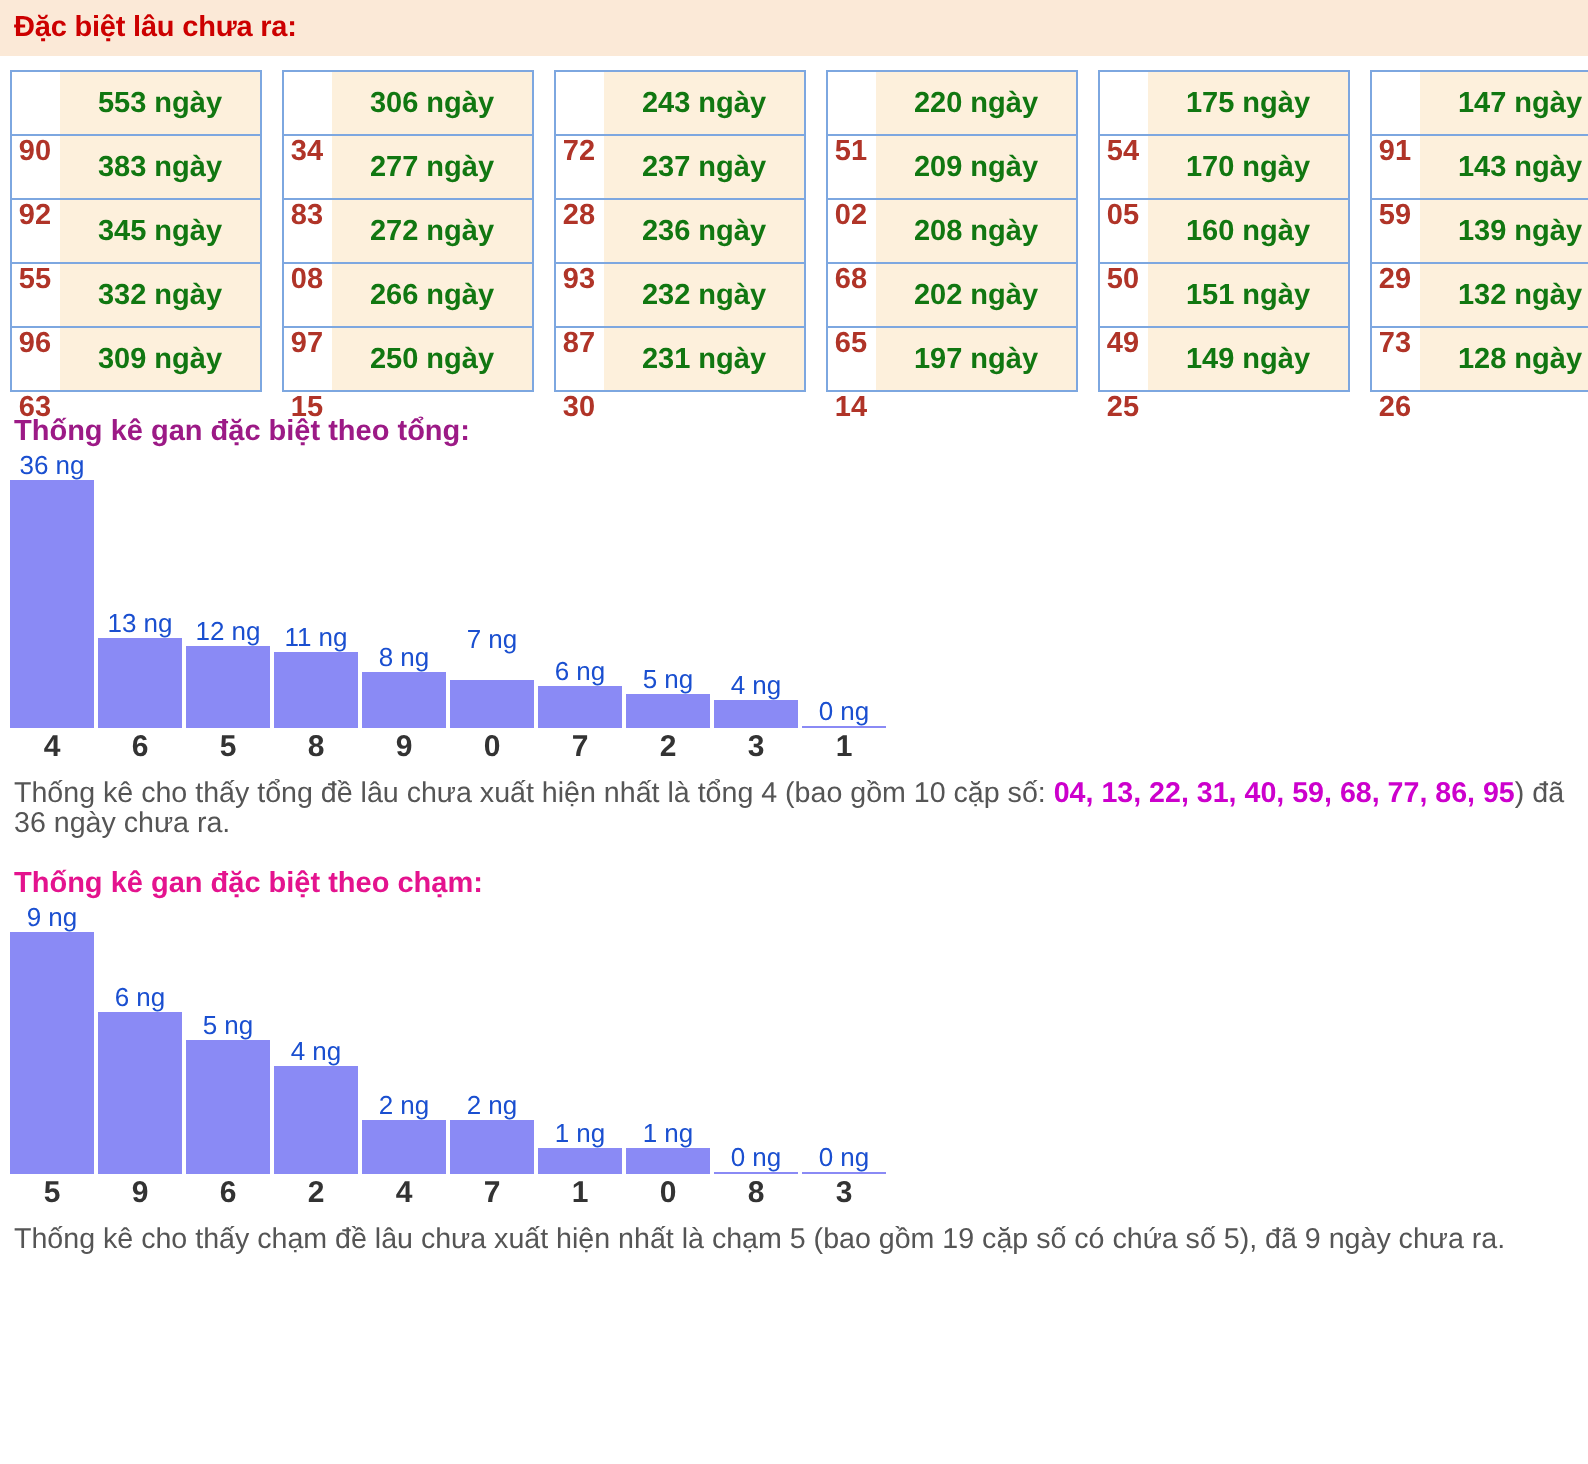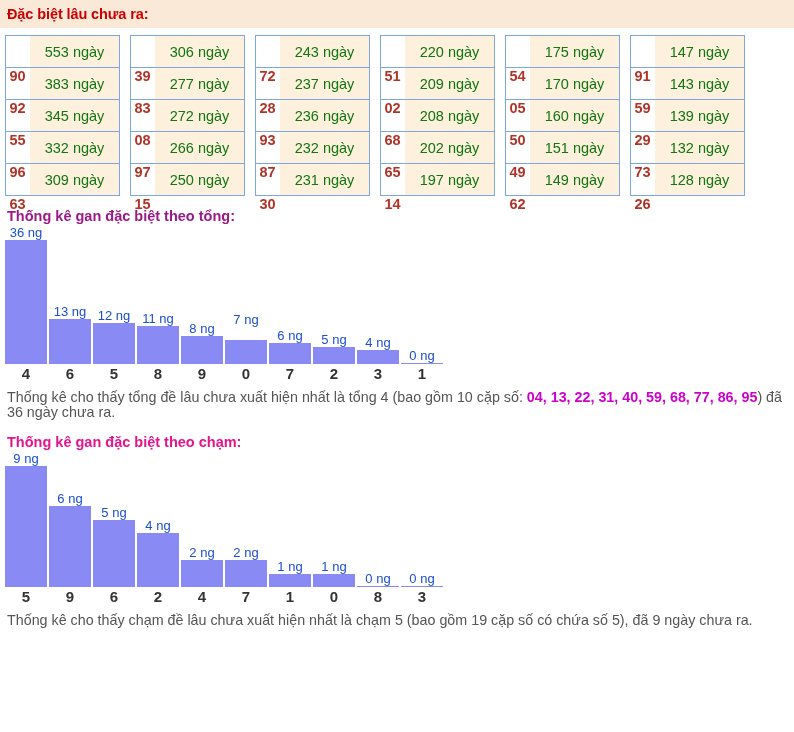--- a/index.html
+++ b/index.html
@@ -56,25 +56,25 @@
     font-size: 14.5px;
     font-weight: bold;
     display: flex;
     align-items: center;
     justify-content: center;
     border-right: 1px solid #7da7e0;
     box-sizing: border-box;
     margin-top: 40px;
   }
   .gan-days {
-    width: 89px;
+    width: 100px;
     background: #fdf0dc;
     color: #117711;
     font-size: 14.5px;
-    font-weight: normal;
+    font-weight: bold;
     display: flex;
     align-items: center;
     justify-content: center;
     box-sizing: border-box;
   }
 
   
   .sec-head {
     font-size: 14.5px;
     font-weight: bold;
@@ -167,21 +167,21 @@
         <div class="gan-num">96</div>
         <div class="gan-days">332 ngày</div>
       </div>
       <div class="gan-row">
         <div class="gan-num">63</div>
         <div class="gan-days">309 ngày</div>
       </div>
     </div>
     <div class="gan-col">
       <div class="gan-row">
-        <div class="gan-num">39</div>
+        <div class="gan-num">34</div>
         <div class="gan-days">306 ngày</div>
       </div>
       <div class="gan-row">
         <div class="gan-num">83</div>
         <div class="gan-days">277 ngày</div>
       </div>
       <div class="gan-row">
         <div class="gan-num">08</div>
         <div class="gan-days">272 ngày</div>
       </div>
@@ -249,21 +249,21 @@
       </div>
       <div class="gan-row">
         <div class="gan-num">50</div>
         <div class="gan-days">160 ngày</div>
       </div>
       <div class="gan-row">
         <div class="gan-num">49</div>
         <div class="gan-days">151 ngày</div>
       </div>
       <div class="gan-row">
-        <div class="gan-num">62</div>
+        <div class="gan-num">25</div>
         <div class="gan-days">149 ngày</div>
       </div>
     </div>
     <div class="gan-col">
       <div class="gan-row">
         <div class="gan-num">91</div>
         <div class="gan-days">147 ngày</div>
       </div>
       <div class="gan-row">
         <div class="gan-num">59</div>

